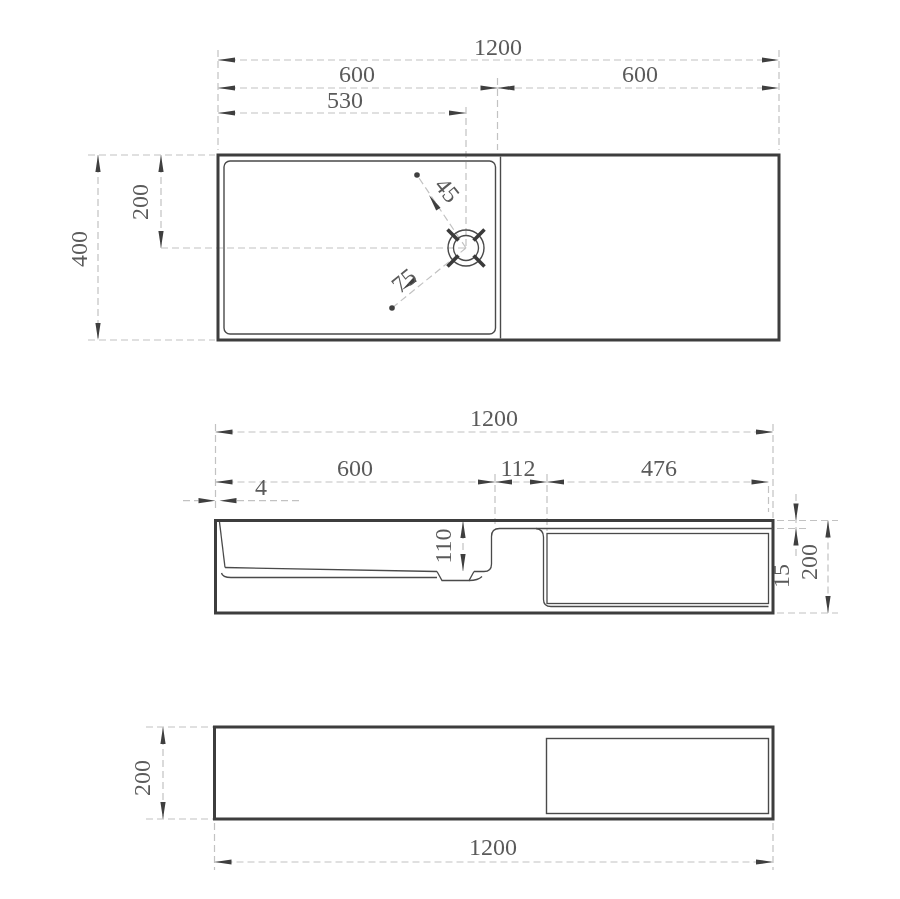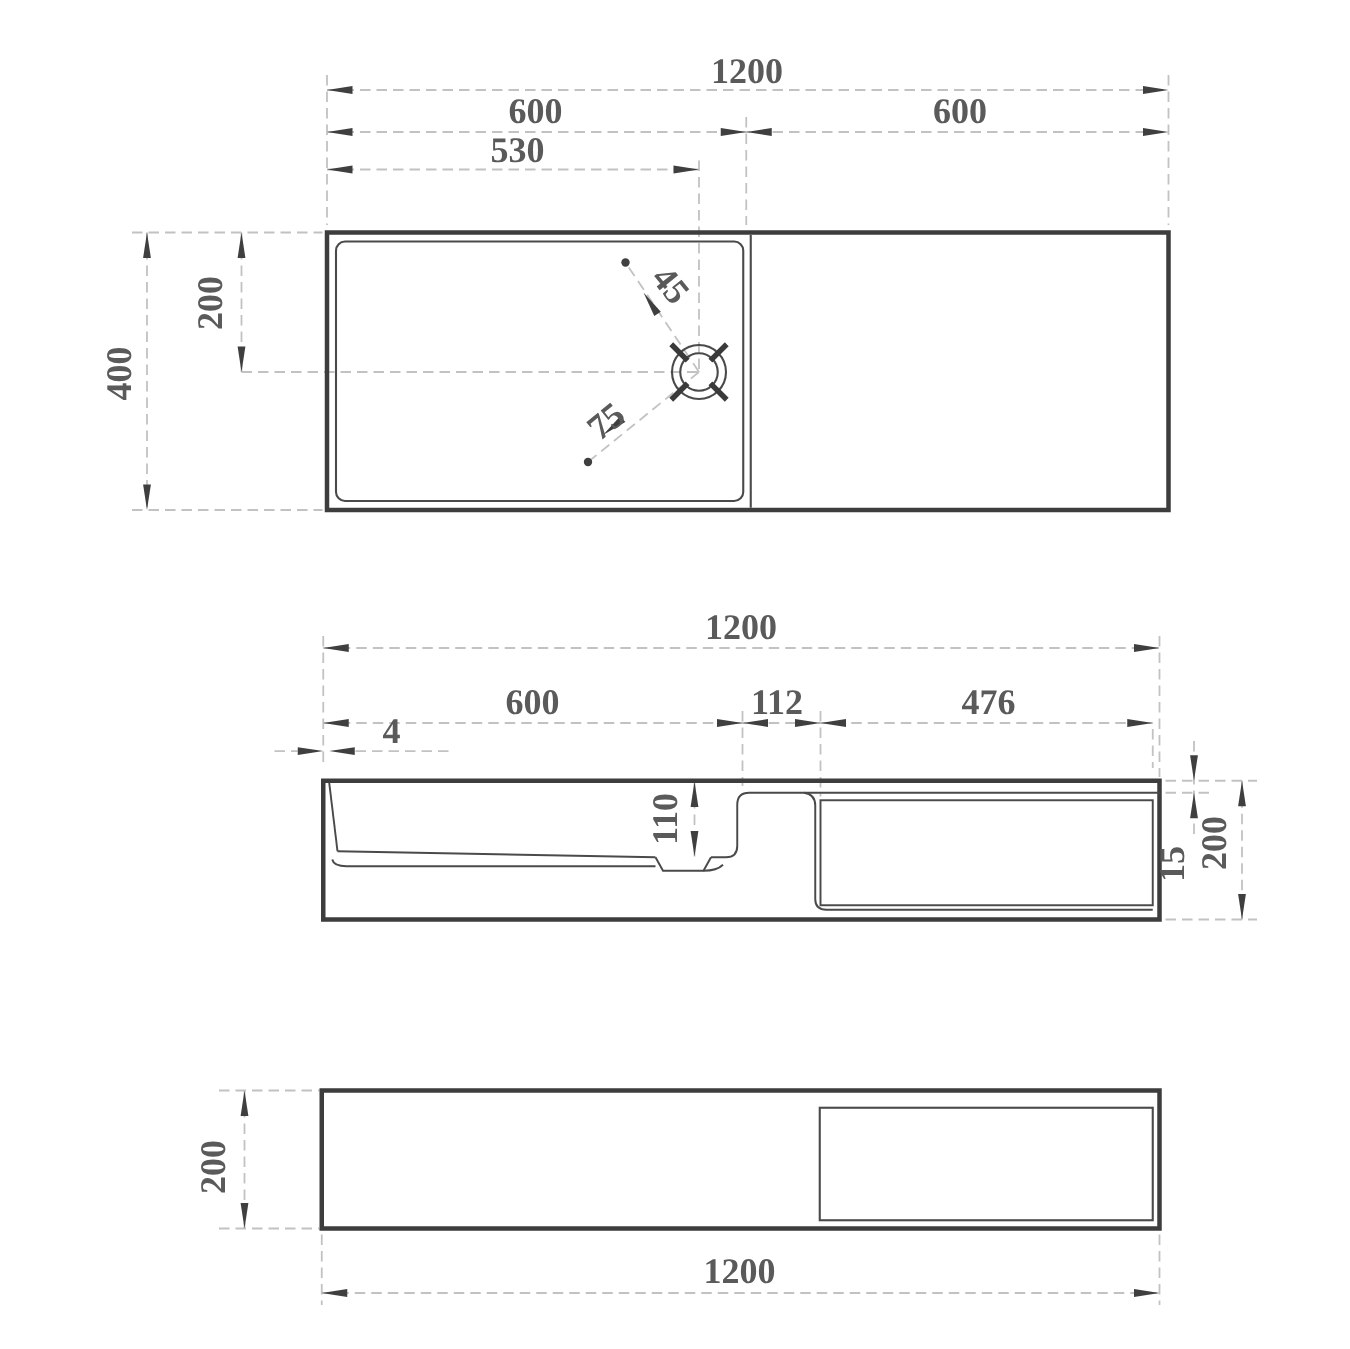--- a/index.html
+++ b/index.html
@@ -1,16 +1,16 @@
 <!DOCTYPE html>
 <html><head>
 <meta charset="utf-8">
 <style>
   html,body{margin:0;padding:0;background:#ffffff;}
-  .canvas{position:relative;width:900px;height:899px;background:#fff;overflow:hidden;font-weight:bold;}
+  .canvas{position:relative;width:900px;height:899px;background:#fff;overflow:hidden;}
   svg{position:absolute;left:0;top:0;}
   .outline{fill:none;stroke:#3d3d3d;stroke-width:3;}
   .thin{fill:none;stroke:#4a4a4a;stroke-width:1.4;}
   .thin2{fill:none;stroke:#4a4a4a;stroke-width:1.3;}
   .dash{fill:none;stroke:#c2c2c2;stroke-width:1.2;stroke-dasharray:7 4;}
   .arrow{fill:#3f3f3f;stroke:none;}
   .dot{fill:#3f3f3f;stroke:none;}
   text{font-family:"Liberation Serif","DejaVu Serif",serif;font-size:24px;fill:#5a5a5a;}
   .mid{text-anchor:middle;}
 </style>

